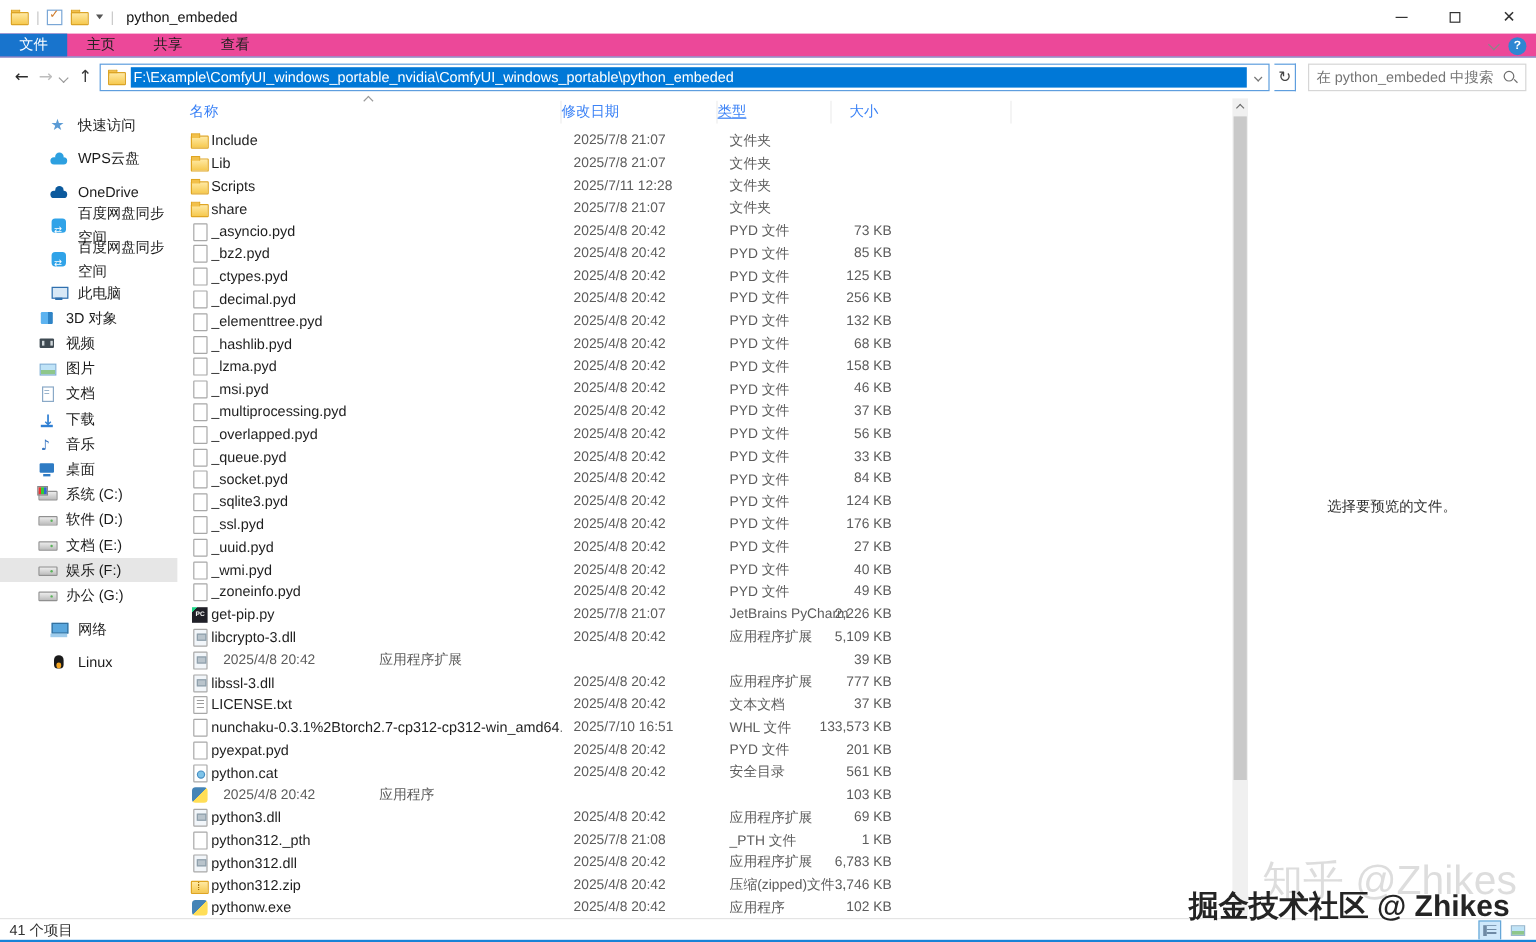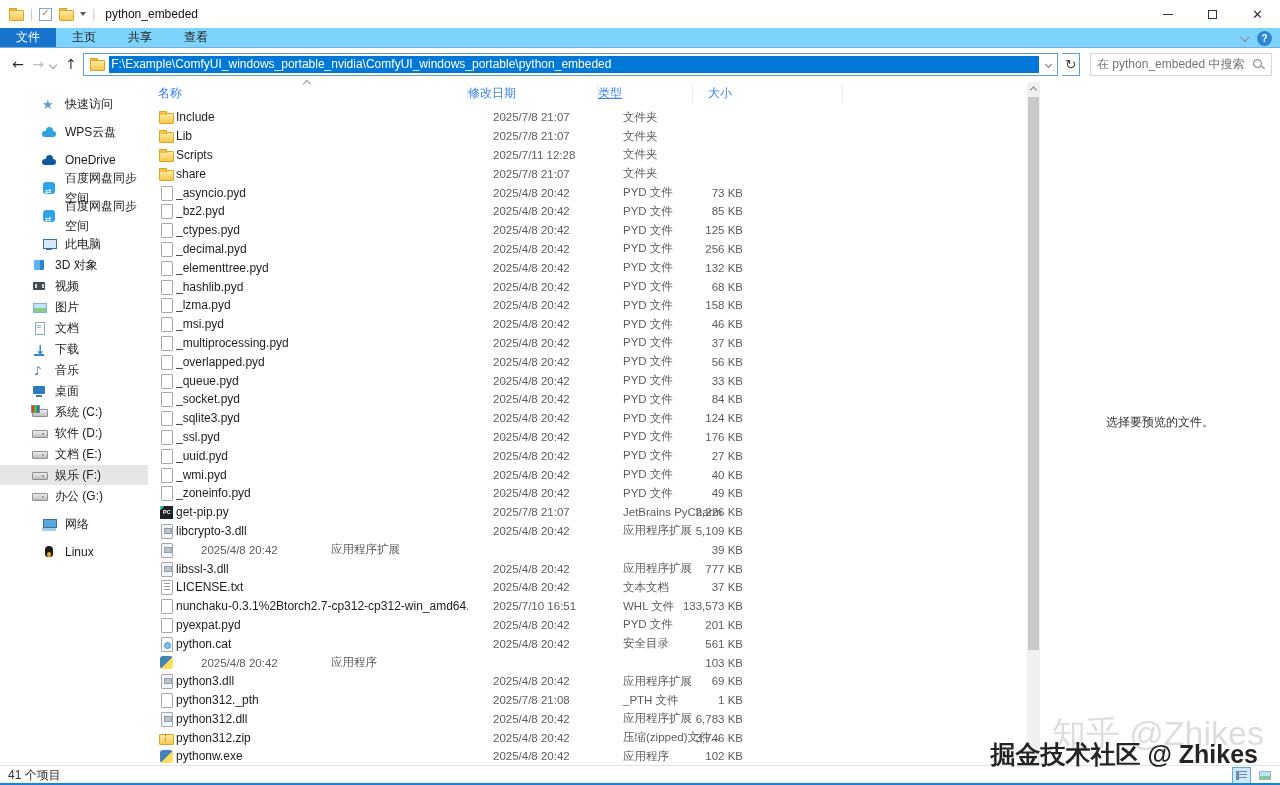--- a/index.html
+++ b/index.html
@@ -18,21 +18,21 @@
   .qa-check::after { content:"\2713"; position:absolute; left:1px; top:-2px; color:#d07b2a; font-size:10px; font-weight:bold; }
   .tiny-caret { width:0; height:0; border-left:3px solid transparent; border-right:3px solid transparent; border-top:4px solid #555; display:inline-block; }
   .win-title { margin-left:10px; font-size:12px; color:#111; }
   .win-controls { position:absolute; right:0; top:0; height:28px; display:flex; }
   .win-btn { width:45px; height:28px; display:flex; align-items:center; justify-content:center; color:#333; font-size:11px; cursor:pointer; }
   .wb-max i { display:block; width:9px; height:9px; border:1px solid #333; }
   .wb-min i { display:block; width:10px; height:1px; background:#333; }
   .wb-close { font-size:13px; }
 
   
-  .ribbon { height:20px; display:flex; align-items:stretch; border-bottom:1px solid #77aede; position:relative; background:#7dd3fc; }
+  .ribbon { height:20px; display:flex; align-items:stretch; border-bottom:1px solid #77aede; position:relative; background:#ec4899; }
   .rtab { padding:0 16px; display:flex; align-items:center; font-size:12px; color:#222; cursor:pointer; }
   .rtab.active { background:#1874cd; color:#fff; }
   .ribbon-right { position:absolute; right:8px; top:0; height:20px; display:flex; align-items:center; gap:10px; }
   .chev-down { width:7px; height:7px; border-right:1.5px solid #888; border-bottom:1.5px solid #888; transform:rotate(45deg) translateY(-2px); display:inline-block; }
   .help-btn { width:15px; height:15px; border-radius:50%; background:#2e86d2; color:#fff; font-size:10px; font-weight:bold; display:flex; align-items:center; justify-content:center; cursor:pointer; }
 
   
   .navbar { height:32px; display:flex; align-items:center; background:#fff; padding:0 8px 0 10px; gap:4px; }
   .nav-btn { width:22px; text-align:center; font-size:14px; cursor:pointer; font-family:"DejaVu Sans",sans-serif; }
   .nav-back { color:#2b2b2b; }
@@ -95,21 +95,21 @@
   .fheader { display:flex; height:20px; align-items:flex-end; color:#3b82f6; position:relative; }
   .fh { height:19px; line-height:19px; border-right:1px solid #ededed; cursor:pointer; white-space:nowrap; }
   .fh-name { width:320px; padding-left:10px; }
   .fh-date { width:130px; }
   .fh-type { width:95px;text-decoration:underline; }
   .fh-size { width:150px; padding-left:15px; }
   .sort-chev { position:absolute; left:156px; top:-2px; width:6px; height:6px; border-left:1.4px solid #9a9a9a; border-top:1.4px solid #9a9a9a; transform:rotate(45deg); }
   .rows { margin-top:5px; }
   .frow { position:relative; height:18.8px; display:flex; align-items:center; padding-left:10px; cursor:default; }
   .fname { width:292px; white-space:nowrap; overflow:hidden; color:#1e1e1e; font-size:12px; }
-  .fdate { width:130px; margin-left:25px; color:#5c5c5c; font-size:11.5px; white-space:nowrap; }
+  .fdate { width:130px; margin-left:10px; color:#5c5c5c; font-size:11.5px; white-space:nowrap; }
   .ftype { width:95px; color:#5c5c5c; font-size:11.5px; white-space:nowrap; }
   .fsize { position:absolute; left:445px; width:150px; text-align:right; color:#5c5c5c; font-size:11.5px; white-space:nowrap; }
   
   .fi { position:relative; width:18px; height:18px; flex:0 0 18px; }
   .fi-folder::before,.fi-zip::before { content:""; position:absolute; left:1px; top:5px; width:13px; height:9px; background:linear-gradient(#ffe9a2,#f6c94f); border:1px solid #dfa522; border-radius:1px; }
   .fi-folder::after,.fi-zip-tab::before { content:""; }
   .fi-folder::after { content:""; position:absolute; left:1px; top:3px; width:6px; height:3px; background:#f2c04a; border:1px solid #dfa522; border-bottom:none; border-radius:1px 1px 0 0; }
   .fi-zip::after { content:""; position:absolute; left:7px; top:6px; width:1px; height:7px; background:repeating-linear-gradient(#a8760f 0 1px,transparent 1px 2px); }
   .fi-file::before,.fi-dll::before,.fi-txt::before,.fi-cat::before { content:""; position:absolute; left:3px; top:2px; width:10px; height:13px; background:#fff; border:1px solid #a8a8a8; border-radius:1px; }
   .fi-dll::before { background:#f2f6fa; }

